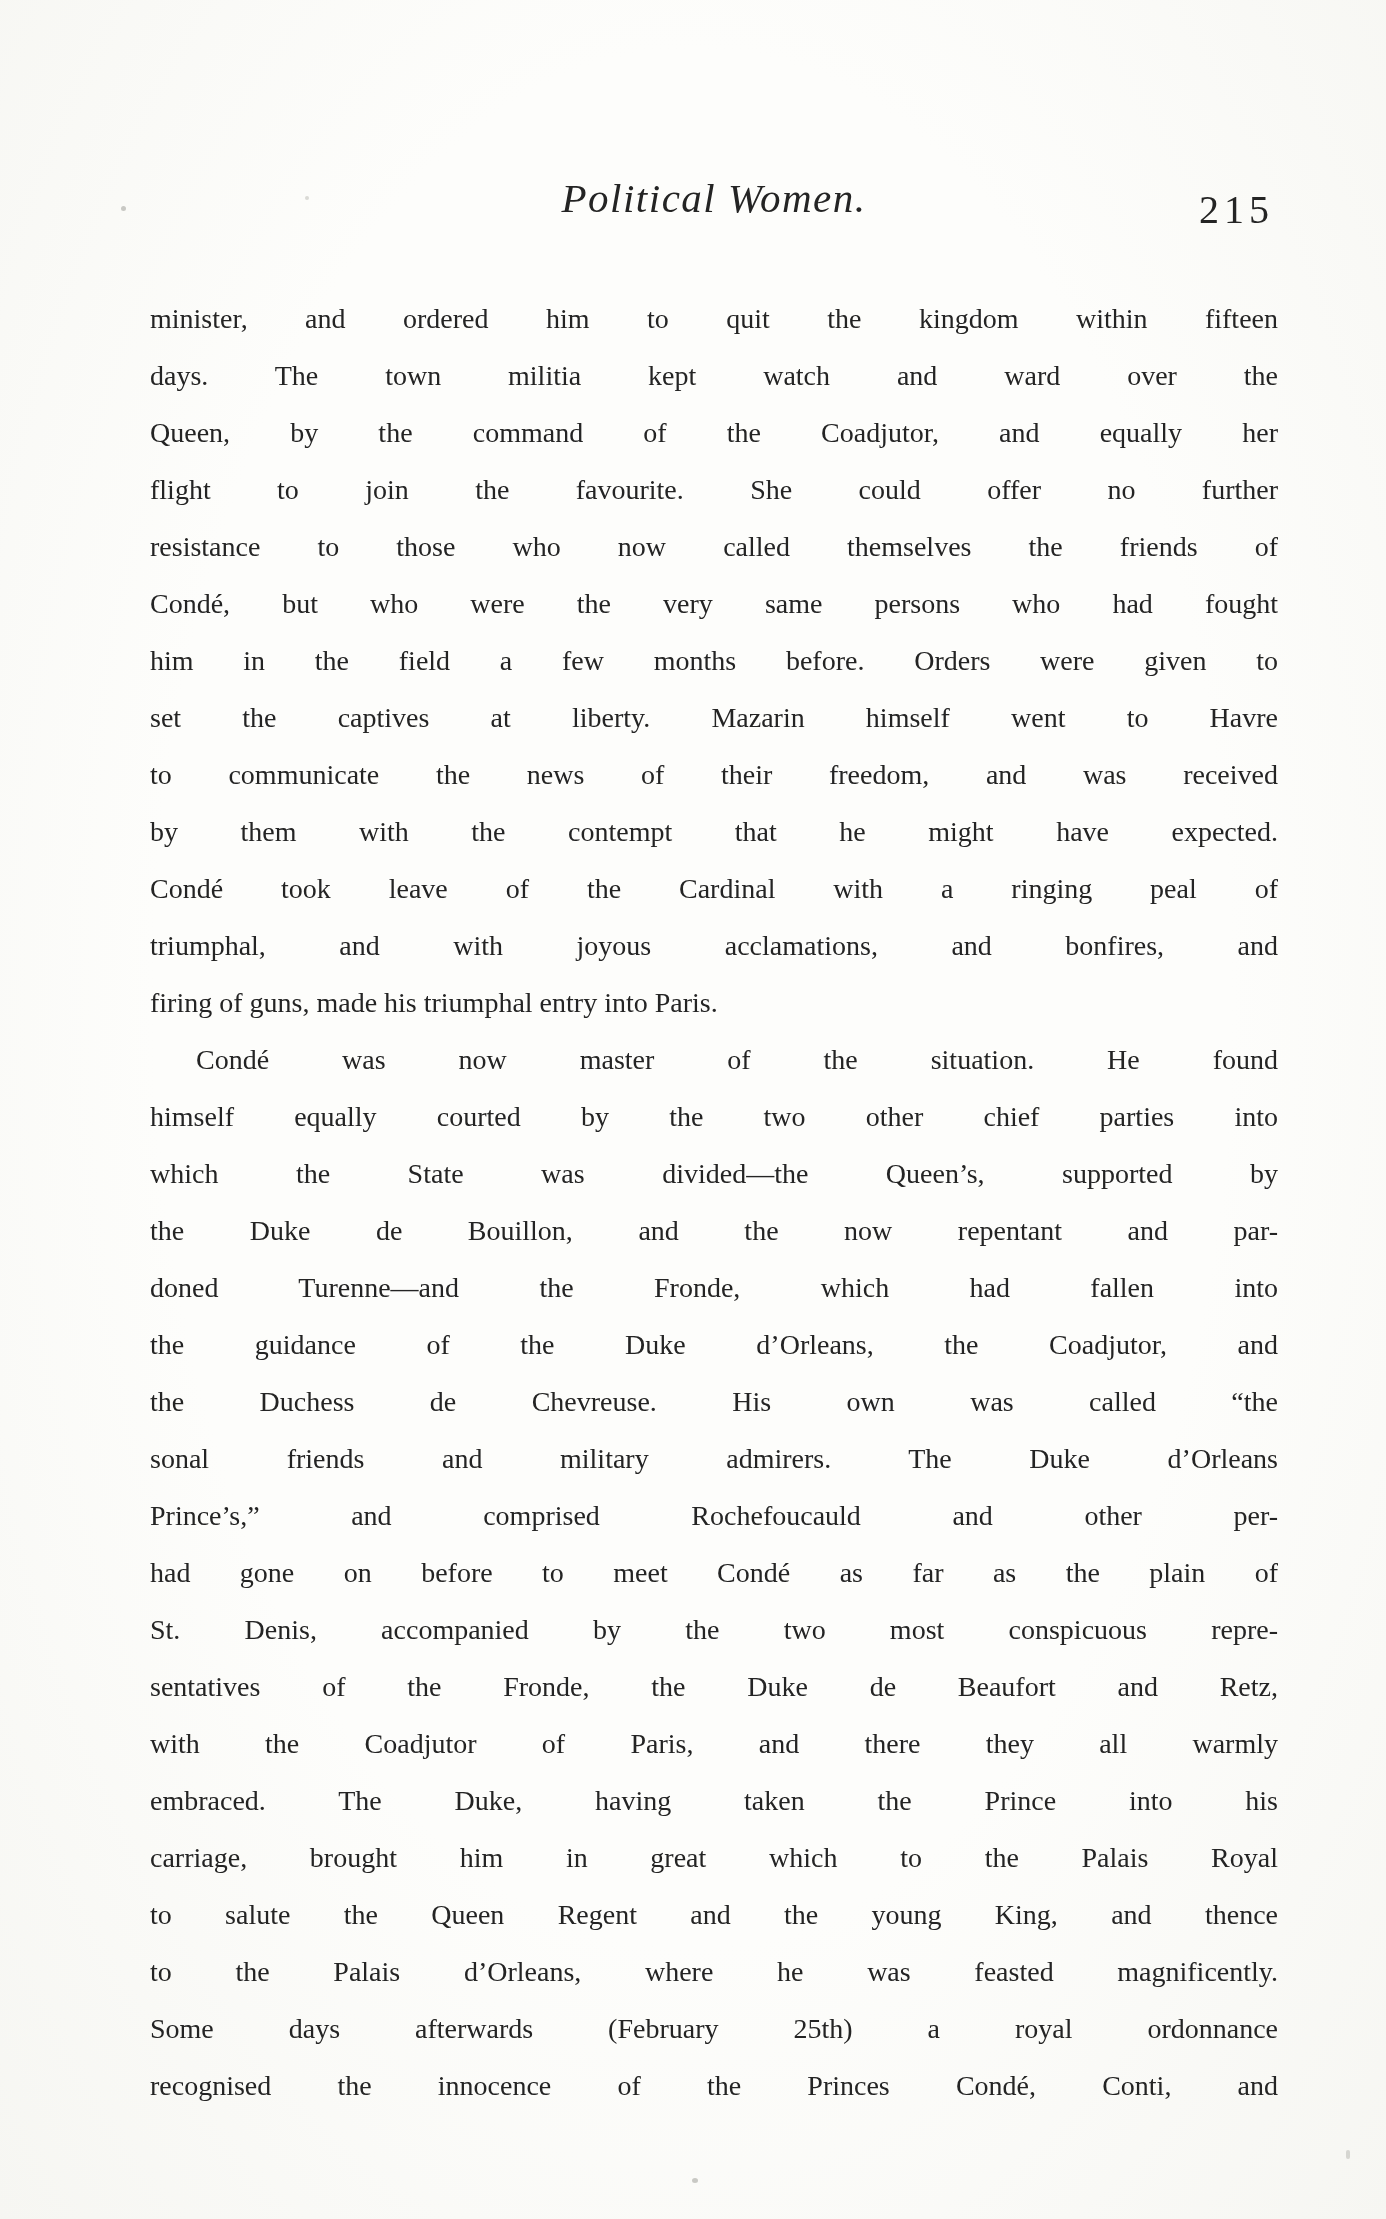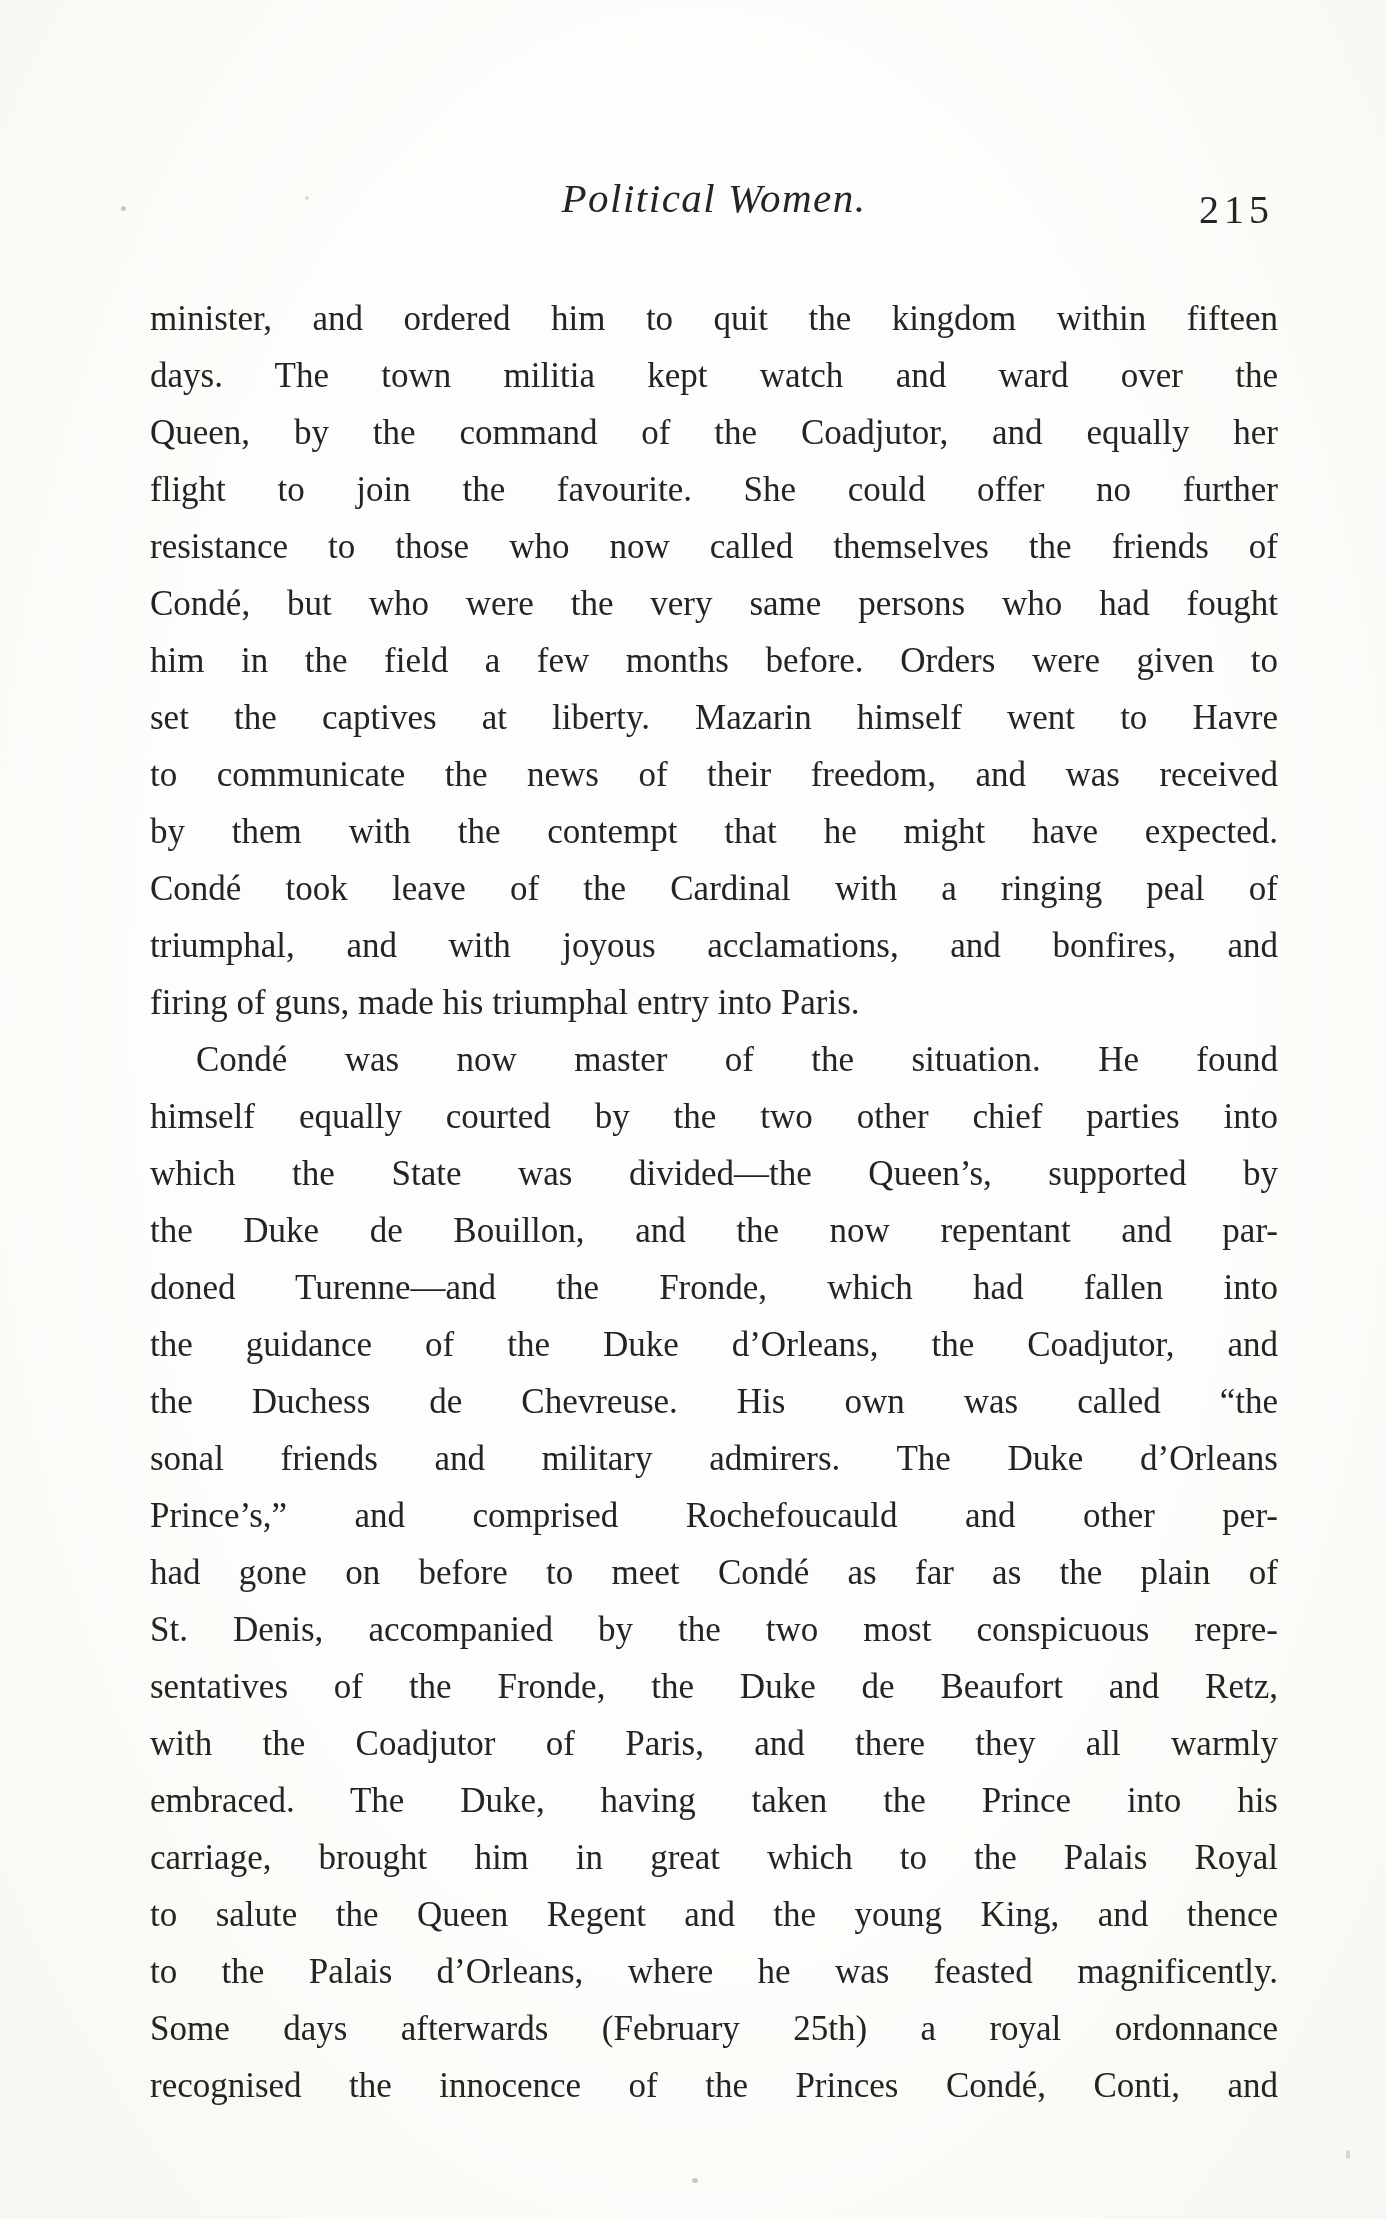--- a/index.html
+++ b/index.html
@@ -40,21 +40,21 @@
     white-space: nowrap;
   }
   .page-number {
     position: absolute;
     right: 4px;
     top: 12px;
     font-size: 40px;
     letter-spacing: 5px;
   }
   .body-text .line {
-    font-size: 35px;
+    font-size: 28px;
     line-height: 57px;
     height: 57px;
     text-align: justify;
     text-align-last: justify;
     overflow: hidden;
   }
   .body-text .line.end {
     text-align: left;
     text-align-last: left;
   }

